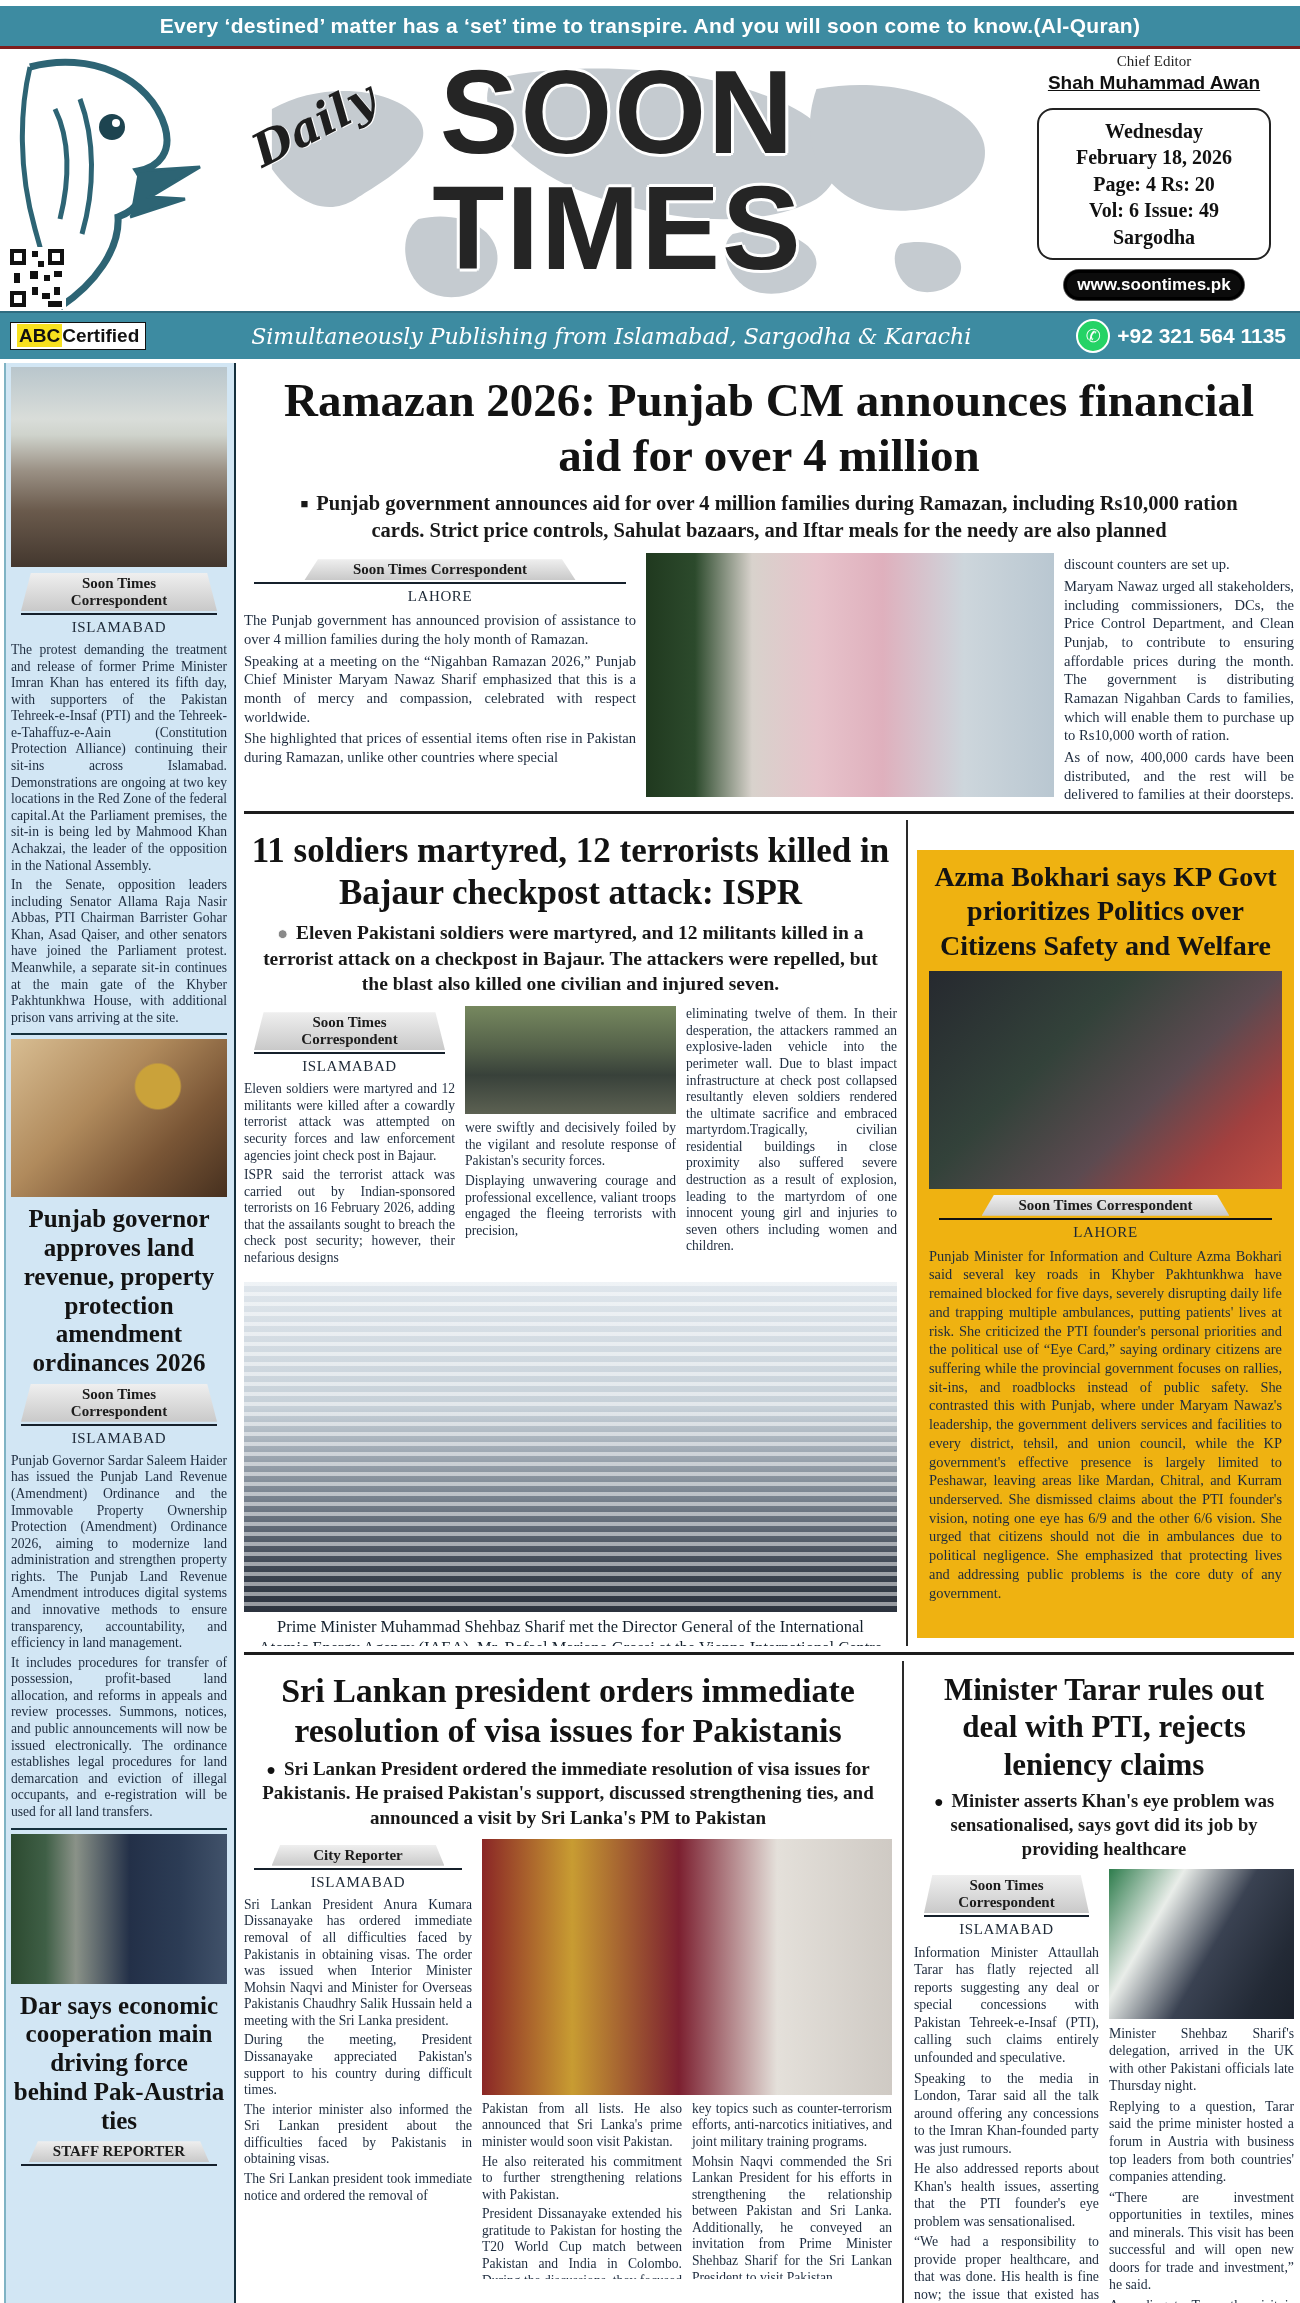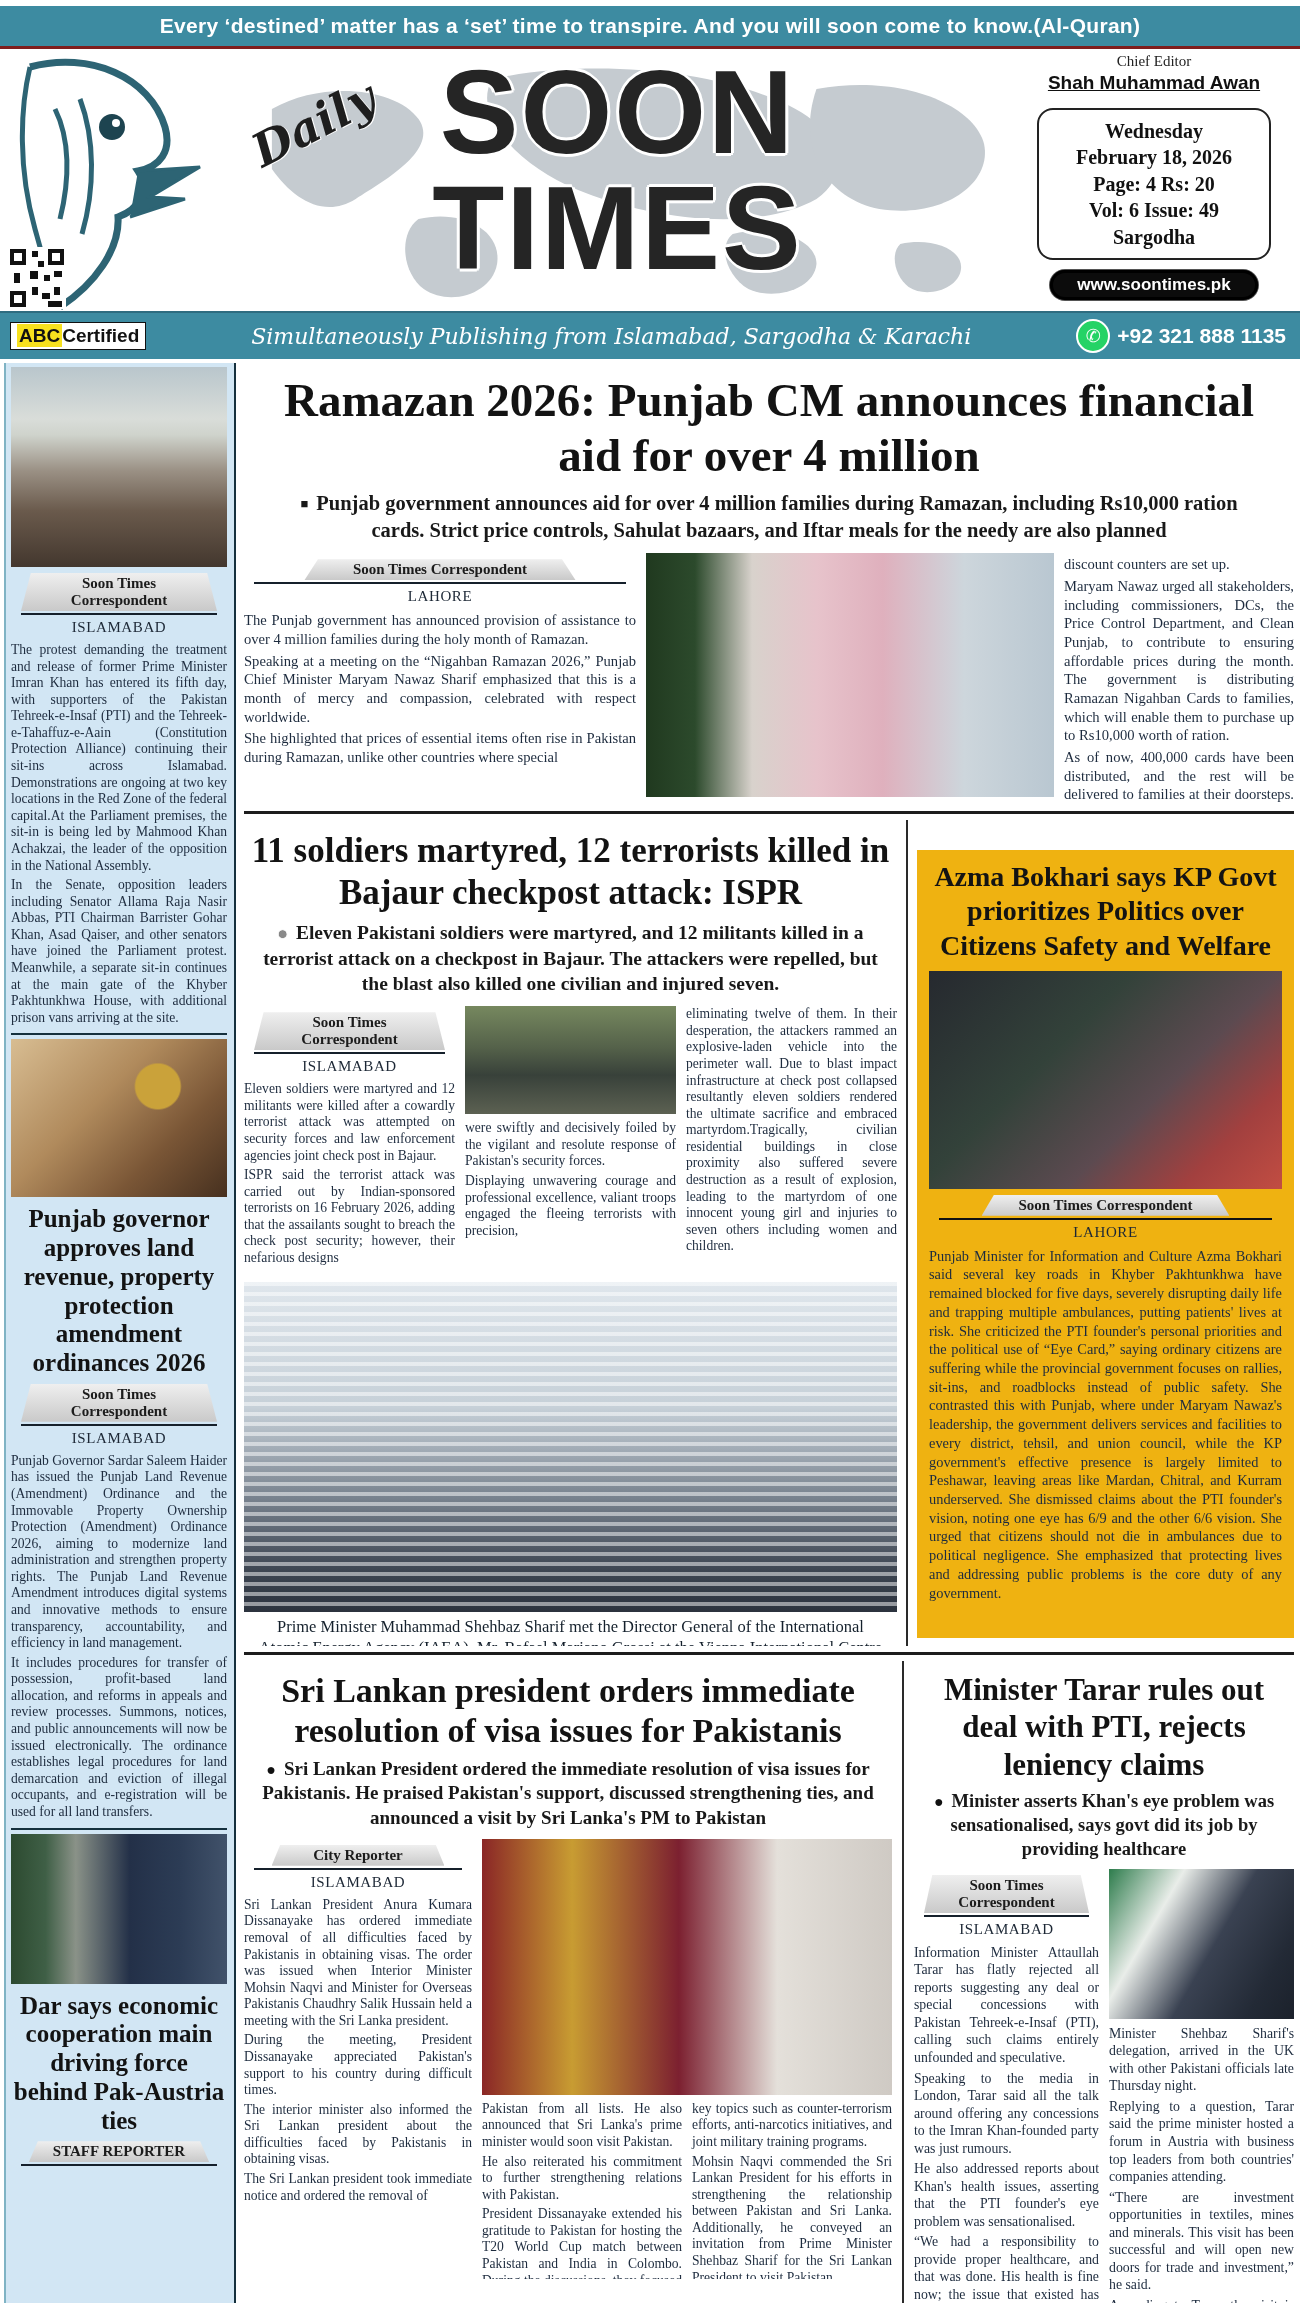--- a/index.html
+++ b/index.html
@@ -23,21 +23,21 @@
     text-shadow:1px 1px 0 #fff;}
   .bigtitle{position:relative;font-family:"Liberation Sans",sans-serif;font-weight:900;
     color:#252525;line-height:.88;letter-spacing:2px;margin-top:12px;font-size:118px;
     text-shadow:3px 0 #fff,-3px 0 #fff,0 3px #fff,0 -3px #fff,2px 2px #fff,-2px -2px #fff;}
   .mast-right{position:absolute;right:6px;top:4px;width:280px;text-align:center;}
   .chief-label{font-size:15px;color:#222;}
   .chief-name{font-family:"Liberation Sans",sans-serif;font-weight:bold;font-size:19px;
     text-decoration:underline;margin-top:2px;color:#111;}
   .info-box{margin:14px auto 0;width:218px;border:2.5px solid #222;border-radius:16px;
     padding:8px 6px;font-weight:bold;font-size:20px;line-height:1.32;color:#111;}
-  .site-pill{margin:10px auto 0;width:208px;background:#0c0c0c;border-radius:16px;color:#fff;
+  .site-pill{margin:10px auto 0;width:180px;background:#0c0c0c;border-radius:16px;color:#fff;
     font-family:"Liberation Sans",sans-serif;font-weight:bold;font-size:17px;padding:5px 0;
     box-shadow:0 0 0 3px #000 inset,0 0 0 1px #555;}
 
   
   .pub-strip{height:46px;background:#3d8ba1;display:flex;align-items:center;border-top:2px solid #2e6c80;}
   .abc-box{margin-left:10px;background:#fff;border:1.5px solid #111;padding:2px 6px;
     font-family:"Liberation Sans",sans-serif;font-weight:bold;font-size:19px;color:#111;}
   .abc-box .abc{background:#f7e11e;padding:1px 2px;}
   .pub-center{flex:1;text-align:center;color:#fff;font-family:"DejaVu Serif",serif;
     font-style:italic;font-size:22px;}
@@ -205,21 +205,21 @@
       </div>
       <div class="site-pill">www.soontimes.pk</div>
     </div>
   </div>
 
   <div class="pub-strip">
     <div class="abc-box"><span class="abc">ABC</span><span>Certified</span></div>
     <div class="pub-center">Simultaneously Publishing from Islamabad, Sargodha &amp; Karachi</div>
     <div class="phone-wrap">
       <span class="wa-circle">✆</span>
-      <span class="phone-num">+92 321 888 1135</span>
+      <span class="phone-num">+92 321 564 1135</span>
     </div>
   </div>
 
   <div class="content">
 
     <div class="left-rail">
       <div class="rail-section">
         <div class="ph photo-pti photo-protest-rail"></div>
         <div class="byline"><span class="byline-inner">Soon Times Correspondent</span></div>
         <div class="dateline">ISLAMABAD</div>

